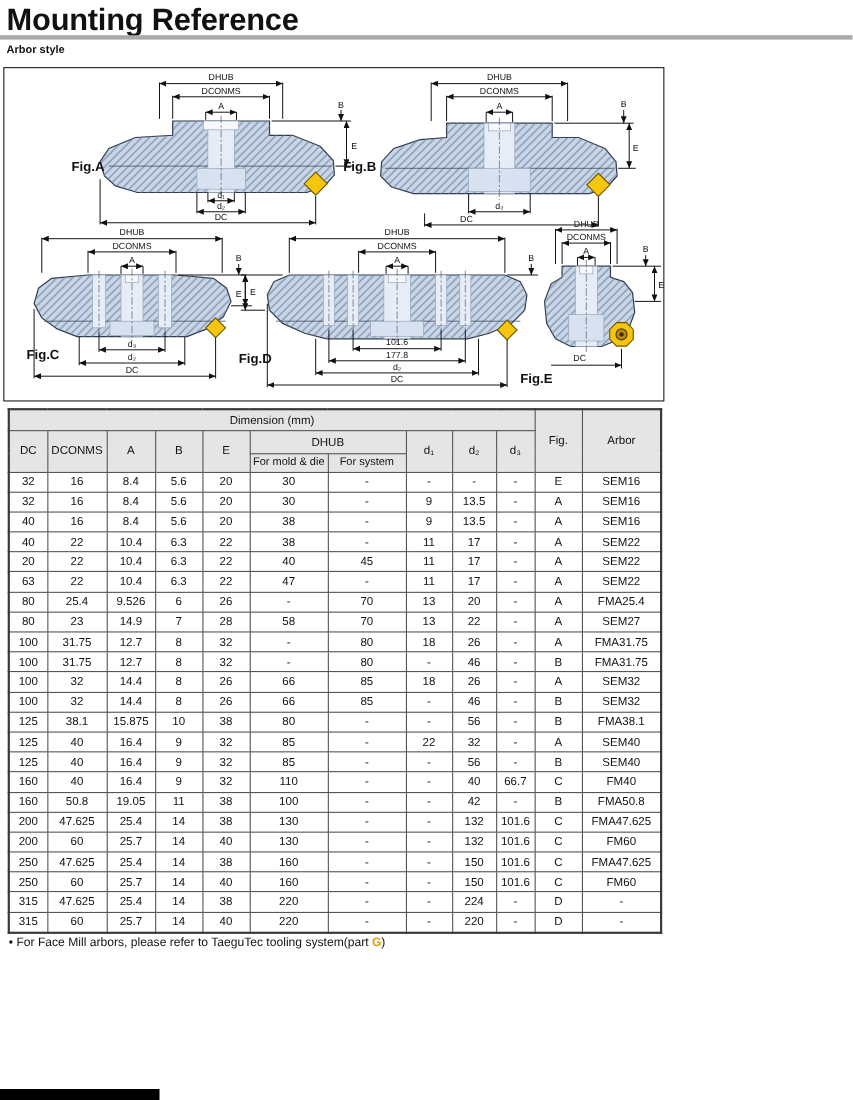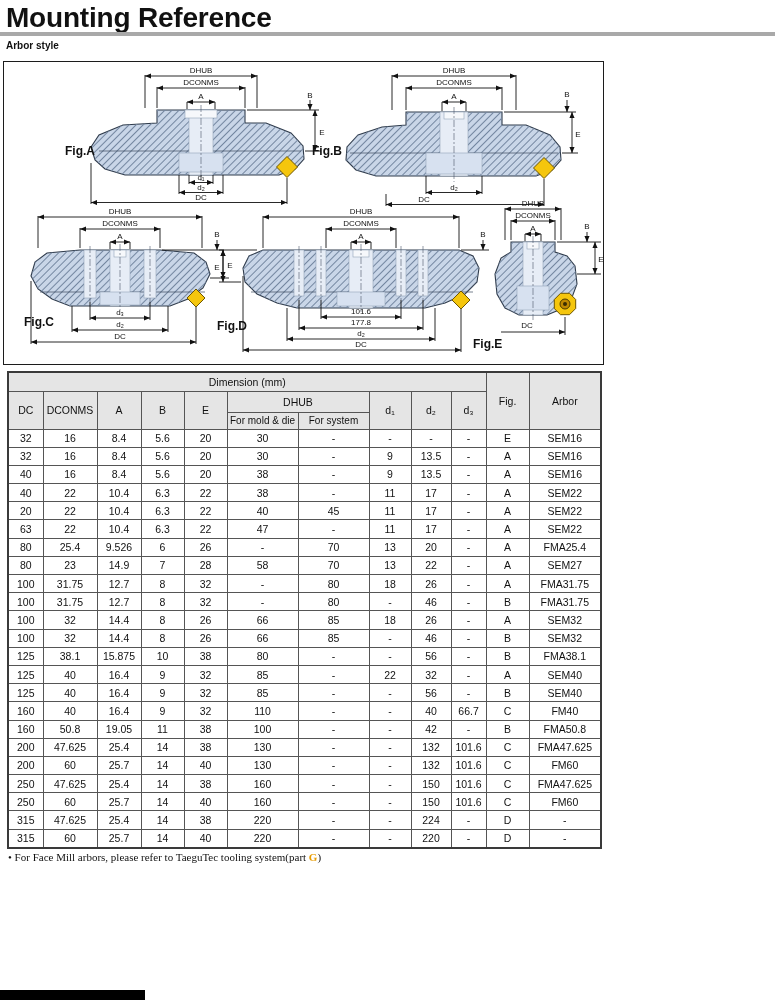--- a/index.html
+++ b/index.html
@@ -32,21 +32,21 @@
 
   .dim-table { position:absolute; left:7px; top:371px; width:593px; border-collapse:collapse; table-layout:fixed; font-size:10.5px; }
   .dim-table th, .dim-table td { border:1px solid #555; text-align:center; vertical-align:middle; padding:0; font-weight:normal; }
   .dim-table { border:2px solid #3a3a3a; }
   .dim-table thead th { background:#e5e5e5; }
   .h1 { height:19px; }
   .h2 { height:21px; }
   .h3 { height:17px; font-size:10px; }
   .dim-table tbody td { height:17.2px; background:#fff; }
 
-  .footnote { position:absolute; left:8px; top:851px; font-size:11px;font-family:Liberation Serif, serif; }
+  .footnote { position:absolute; left:8px; top:851px; font-size:11px; }
   .footnote .g { color:#e89c00; font-weight:bold; }
   .black-bar { position:absolute; left:0; top:990px; width:145px; height:10px; background:#000; }
 </style>
 </head>
 <body>
 
 <svg width="0" height="0" style="position:absolute" aria-hidden="true">
   <defs>
     <pattern id="hch" patternUnits="userSpaceOnUse" width="5" height="5" patternTransform="rotate(45)">
       <line x1="2.5" y1="0" x2="2.5" y2="5" stroke="#7386a0" stroke-width="1"></line>

